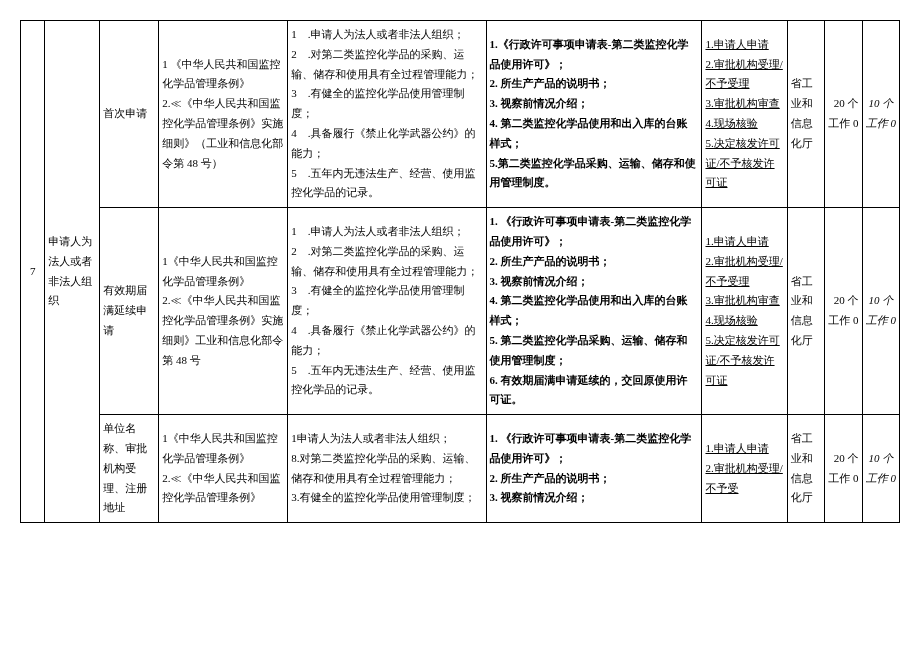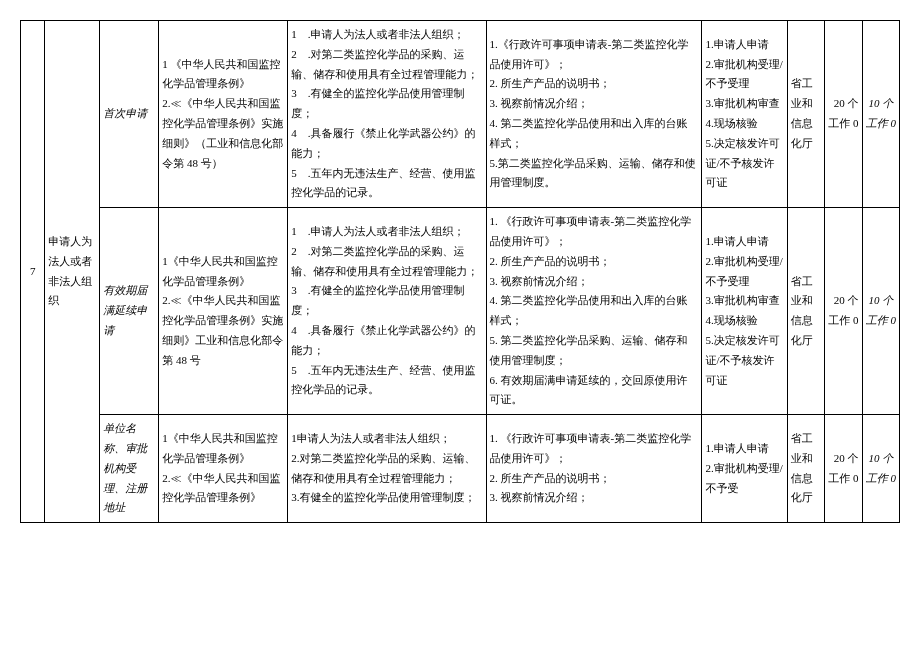--- a/index.html
+++ b/index.html
@@ -17,25 +17,25 @@
   }
   td {
     border: 1px solid #000;
     padding: 4px 3px;
     vertical-align: middle;
     word-wrap: break-word;
     line-height: 1.8;
   }
   .col-idx   { width: 2%; text-align: center; }
   .col-name  { width: 5.5%; }
-  .col-sub   { width: 6%; font-style: italic; }
+  .col-sub   { width: 6%; }
   .col-basis { width: 14%; }
   .col-cond  { width: 22%; }
-  .col-mat   { width: 24%; }
-  .col-proc  { width: 9%; }
+  .col-mat   { width: 24%; font-weight: bold; }
+  .col-proc  { width: 9%; text-decoration: underline; }
   .col-dept  { width: 3.5%; }
   .col-days1 { width: 3.5%; text-align: right; }
   .col-days2 { width: 3.5%; text-align: center; font-style: italic; }
 </style>
 </head>
 <body>
 
 <table>
   <tbody>
       <tr>
@@ -85,21 +85,21 @@
 5.决定核发许可证/不予核发许可证</td>
     <td class="col-dept" style="white-space: pre-line;">省工业和信息化厅</td>
     <td class="col-days1" style="white-space: pre-line;">20 个工作 0</td>
     <td class="col-days2" style="white-space: pre-line;">10 个工作 0</td>
   </tr>
   <tr>
     <td class="col-sub" style="white-space: pre-line;">单位名称、审批机构受理、注册地址</td>
     <td class="col-basis" style="white-space: pre-line;">1《中华人民共和国监控化学品管理条例》
 2.≪《中华人民共和国监控化学品管理条例》</td>
     <td class="col-cond" style="white-space: pre-line;">1申请人为法人或者非法人组织；
-2.对第二类监控化学品的采购、运输、储存和使用具有全过程管理能力；
+8.对第二类监控化学品的采购、运输、储存和使用具有全过程管理能力；
 3.有健全的监控化学品使用管理制度；</td>
     <td class="col-mat" style="white-space: pre-line;">1. 《行政许可事项申请表-第二类监控化学品使用许可》；
 2. 所生产产品的说明书；
 3. 视察前情况介绍；</td>
     <td class="col-proc" style="white-space: pre-line;">1.申请人申请
 2.审批机构受理/不予受</td>
     <td class="col-dept" style="white-space: pre-line;">省工业和信息化厅</td>
     <td class="col-days1" style="white-space: pre-line;">20 个工作 0</td>
     <td class="col-days2" style="white-space: pre-line;">10 个工作 0</td>
   </tr>

